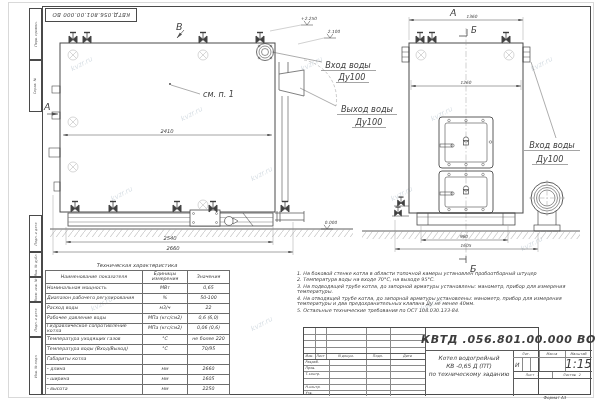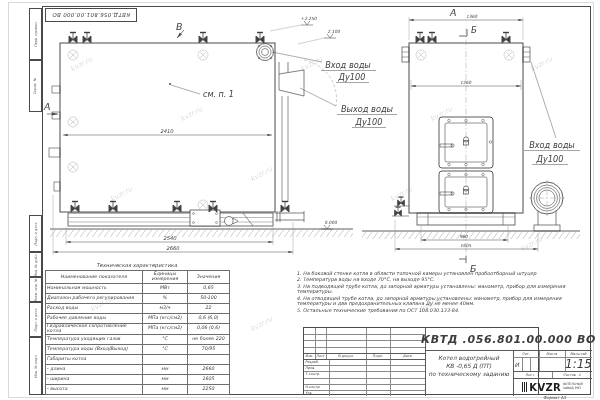--- a/index.html
+++ b/index.html
@@ -465,24 +465,16 @@
 
     <div class="cell" style="left:209px;top:43px;width:39px;height:7px;gap:3px">
       <span>Лист</span>
         <span>1</span>
     </div>
     <div class="cell" style="left:248px;top:43px;width:40px;height:7px;gap:3px">
       <span>Листов</span>
         <span>2</span>
     </div>
 
-    <div class="logo-cell">
-      <div class="logo-bars"></div>
-      <div class="logo-txt">KVZR</div>
-      <div class="logo-sub">
-        <span>КОТЕЛЬНЫЙ</span>
-        <span>ЗАВОД РЭП</span>
-      </div>
-    </div>
   </div>
   <div class="format">Формат А3</div>
 
 </div>
 
 </body></html>

